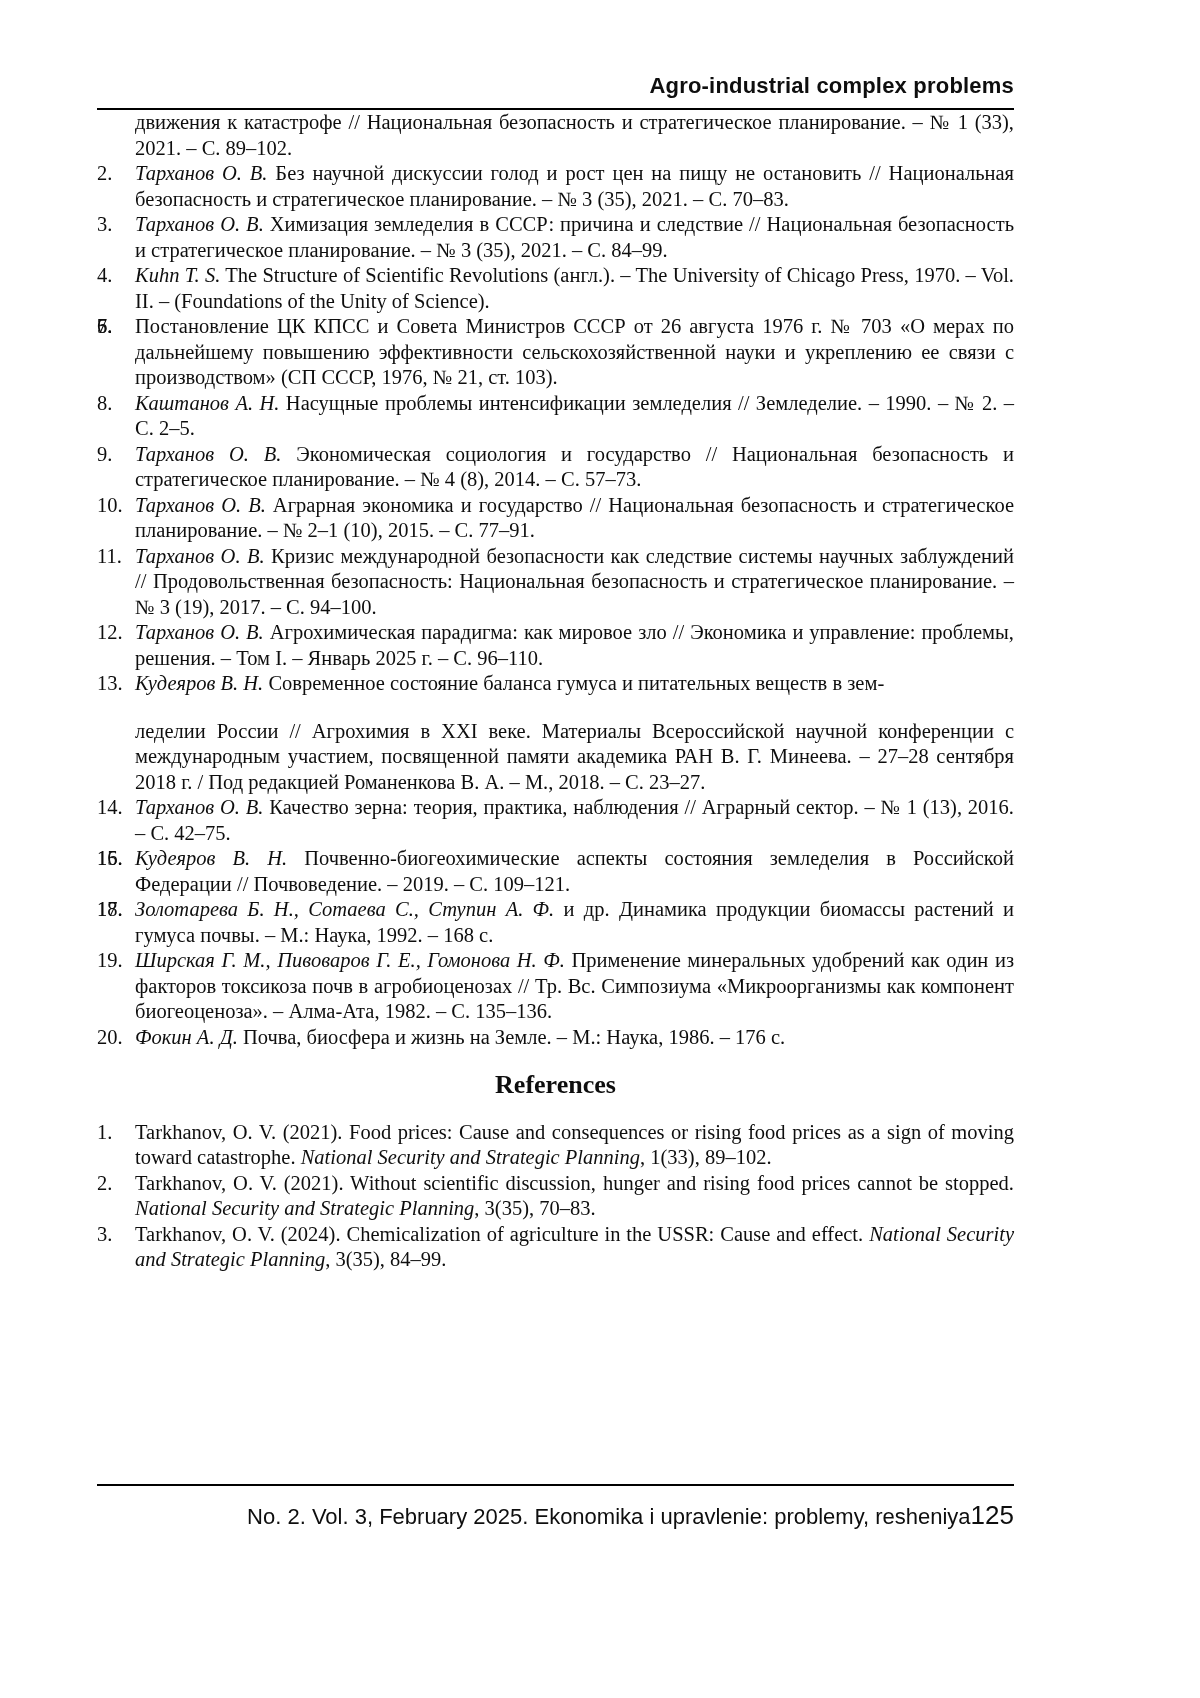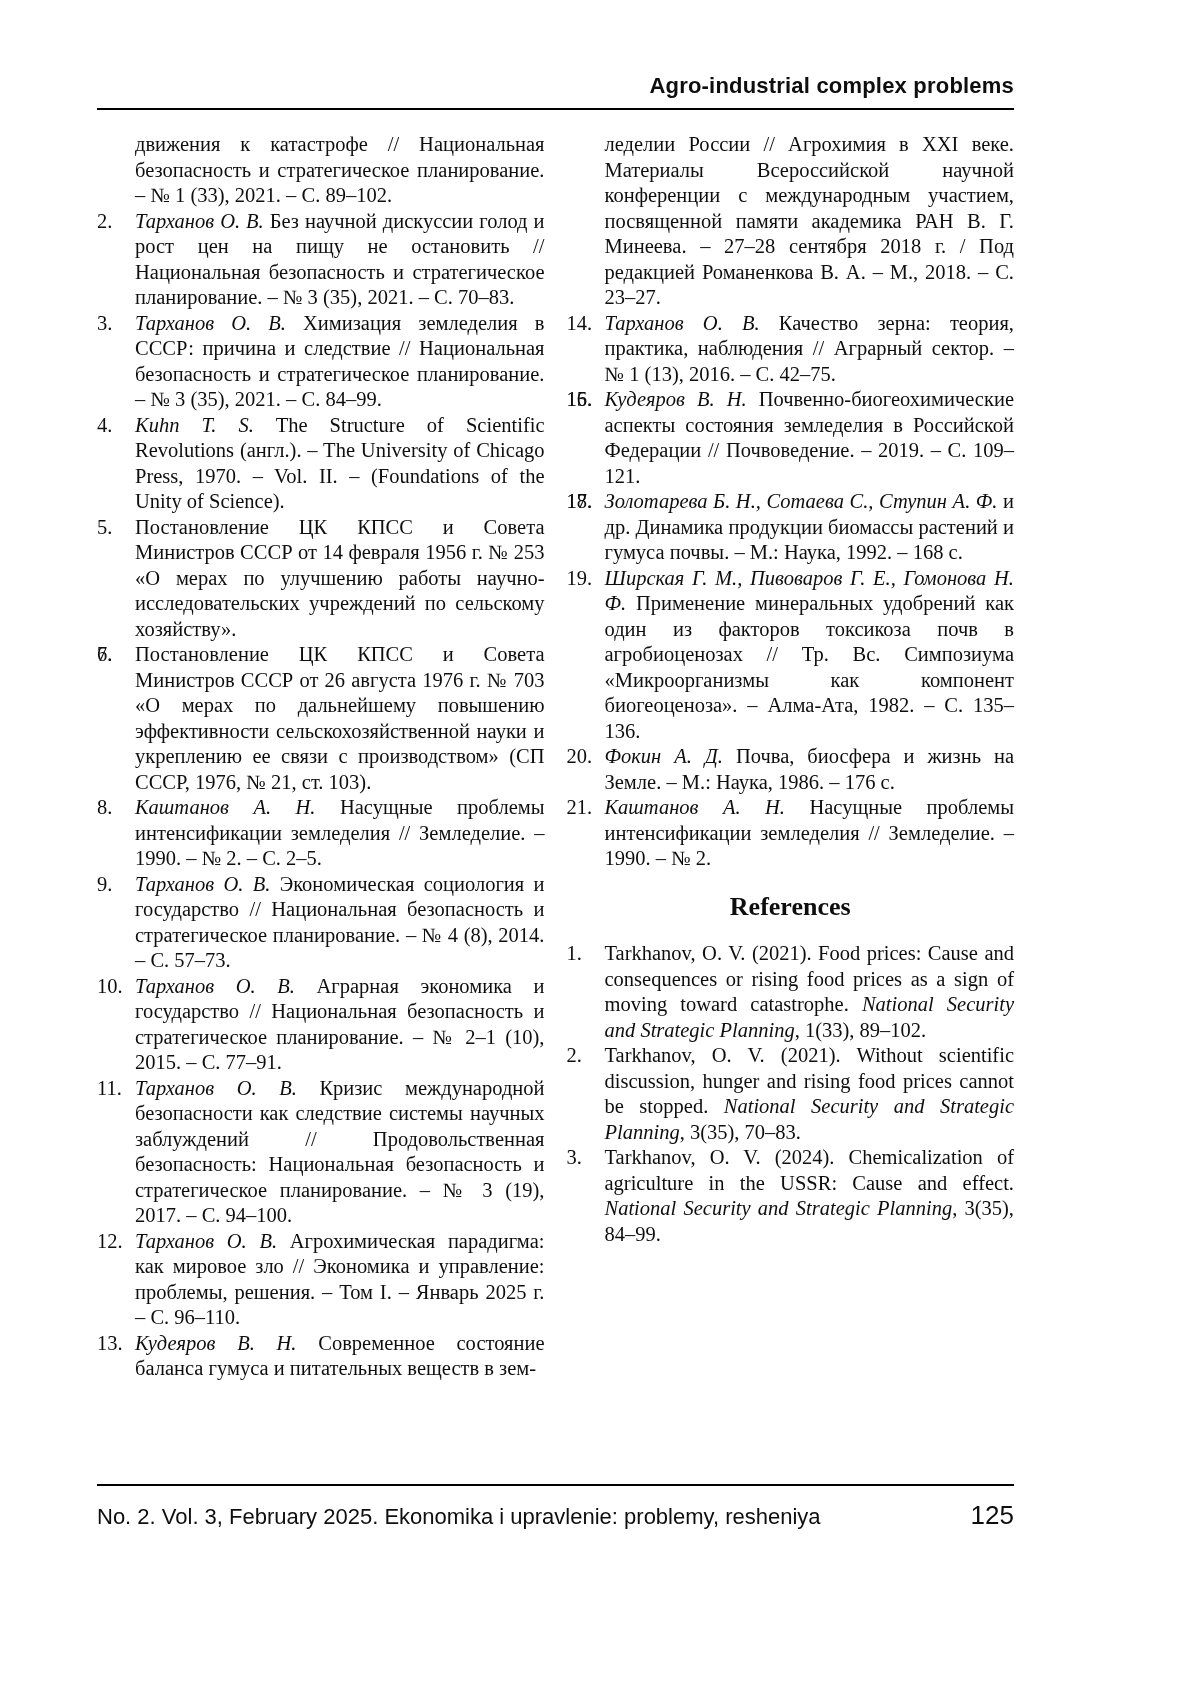--- a/index.html
+++ b/index.html
@@ -22,21 +22,21 @@
     font-size: 22px; line-height: 24px;
     text-align: right;
     letter-spacing: .2px;
   }
   .rule {
     border: none; border-top: 2px solid #000;
     margin: 10px 0 0 0;
   }
   .columns {
     display: flex; gap: 22px;
-    margin-top: 22px;
+    flex-direction: column;
   }
   .col {
     flex: 1 1 0;
     font-size: 20.5px;
     line-height: 25.5px;
     text-align: justify;
     hyphens: none;
   }
   .entry { position: relative; padding-left: 38px; }
   .entry .num { position: absolute; left: 0; top: 0; }
@@ -47,61 +47,60 @@
     font-size: 26px; line-height: 25.5px;
     margin: 22px 0 22px 0;
   }
   .footer {
     position: absolute;
     left: 97px; right: 186px; top: 1484px;
     font-family: "Liberation Sans", sans-serif;
   }
   .footer .rule { margin: 0; }
   .footer-row {
-    display: flex; justify-content: space-between; align-items: baseline;
+    display: flex; justify-content: flex-end; align-items: baseline;
     margin-top: 14px;
   }
   .journal-line { font-size: 22px; }
   .page-number { font-size: 26px; }
 </style>
 </head>
 <body>
 
 <div class="page">
 
   <div class="running-head">Agro-industrial complex problems</div>
   <hr class="rule">
 
   <div class="columns">
     <section class="col">
         <div class="entry cont"><span>движения к катастрофе // Национальная безопасность и стратегическое планирование. – № 1 (33), 2021. – С. 89–102.</span></div>
         <div class="entry"><span class="num">2.</span><span class="it">Тарханов О. В.</span><span> Без научной дискуссии голод и рост цен на пищу не остановить // Национальная безопасность и стратегическое планирование. – № 3 (35), 2021. – С. 70–83.</span></div>
         <div class="entry"><span class="num">3.</span><span class="it">Тарханов О. В.</span><span> Химизация земледелия в СССР: причина и следствие // Национальная безопасность и стратегическое планирование. – № 3 (35), 2021. – С. 84–99.</span></div>
         <div class="entry"><span class="num">4.</span><span class="it">Kuhn T. S.</span><span> The Structure of Scientific Revolutions (англ.). – The University of Chicago Press, 1970. – Vol. II. – (Foundations of the Unity of Science).</span></div>
-        <div class="entry"><span class="num">5.</span><span>Постановление ЦК КПСС и Совета Министров СССР от 14 февраля 1956 г. № 253 «О мерах по улучшению работы научно-исследовательских учреждений по сельскому хозяйству».</span></div>
+        <div class="entry"><span class="num">5.</span></div>
         <div class="entry"><span class="num">6.</span></div>
         <div class="entry"><span class="num">7.</span><span>Постановление ЦК КПСС и Совета Министров СССР от 26 августа 1976 г. № 703 «О мерах по дальнейшему повышению эффективности сельскохозяйственной науки и укреплению ее связи с производством» (СП СССР, 1976, № 21, ст. 103).</span></div>
         <div class="entry"><span class="num">8.</span><span class="it">Каштанов А. Н.</span><span> Насущные проблемы интенсификации земледелия // Земледелие. – 1990. – № 2. – С. 2–5.</span></div>
         <div class="entry"><span class="num">9.</span><span class="it">Тарханов О. В.</span><span> Экономическая социология и государство // Национальная безопасность и стратегическое планирование. – № 4 (8), 2014. – С. 57–73.</span></div>
         <div class="entry"><span class="num">10.</span><span class="it">Тарханов О. В.</span><span> Аграрная экономика и государство // Национальная безопасность и стратегическое планирование. – № 2–1 (10), 2015. – С. 77–91.</span></div>
         <div class="entry"><span class="num">11.</span><span class="it">Тарханов О. В.</span><span> Кризис международной безопасности как следствие системы научных заблуждений // Продовольственная безопасность: Национальная безопасность и стратегическое планирование. – № 3 (19), 2017. – С. 94–100.</span></div>
         <div class="entry"><span class="num">12.</span><span class="it">Тарханов О. В.</span><span> Агрохимическая парадигма: как мировое зло // Экономика и управление: проблемы, решения. – Том I. – Январь 2025 г. – С. 96–110.</span></div>
         <div class="entry"><span class="num">13.</span><span class="it">Кудеяров В. Н.</span><span> Современное состояние баланса гумуса и питательных веществ в зем-</span></div>
       </section>
     <section class="col">
       <div>
           <div class="entry cont"><span>леделии России // Агрохимия в XXI веке. Материалы Всероссийской научной конференции с международным участием, посвященной памяти академика РАН В. Г. Минеева. – 27–28 сентября 2018 г. / Под редакцией Романенкова В. А. – М., 2018. – С. 23–27.</span></div>
           <div class="entry"><span class="num">14.</span><span class="it">Тарханов О. В.</span><span> Качество зерна: теория, практика, наблюдения // Аграрный сектор. – № 1 (13), 2016. – С. 42–75.</span></div>
           <div class="entry"><span class="num">15.</span></div>
           <div class="entry"><span class="num">16.</span><span class="it">Кудеяров В. Н.</span><span> Почвенно-биогеохимические аспекты состояния земледелия в Российской Федерации // Почвоведение. – 2019. – С. 109–121.</span></div>
           <div class="entry"><span class="num">17.</span></div>
           <div class="entry"><span class="num">18.</span><span class="it">Золотарева Б. Н., Сотаева С., Ступин А. Ф.</span><span> и др. Динамика продукции биомассы растений и гумуса почвы. – М.: Наука, 1992. – 168 с.</span></div>
           <div class="entry"><span class="num">19.</span><span class="it">Ширская Г. М., Пивоваров Г. Е., Гомонова Н. Ф.</span><span> Применение минеральных удобрений как один из факторов токсикоза почв в агробиоценозах // Тр. Вс. Симпозиума «Микроорганизмы как компонент биогеоценоза». – Алма-Ата, 1982. – С. 135–136.</span></div>
           <div class="entry"><span class="num">20.</span><span class="it">Фокин А. Д.</span><span> Почва, биосфера и жизнь на Земле. – М.: Наука, 1986. – 176 с.</span></div>
-          <div class="entry"><span class="num">21.</span><span class="it">Каштанов А. Н.</span><span> Насущные проблемы интенсификации земледелия // Земледелие. – 1990. – № 2.</span></div>
         </div>
       <div class="refs-heading">References</div>
       <div>
           <div class="entry"><span class="num">1.</span><span>Tarkhanov, O. V. (2021). Food prices: Cause and consequences or rising food prices as a sign of moving toward catastrophe. </span><span class="it">National Security and Strategic Planning</span><span>, 1(33), 89–102.</span></div>
           <div class="entry"><span class="num">2.</span><span>Tarkhanov, O. V. (2021). Without scientific discussion, hunger and rising food prices cannot be stopped. </span><span class="it">National Security and Strategic Planning</span><span>, 3(35), 70–83.</span></div>
           <div class="entry"><span class="num">3.</span><span>Tarkhanov, O. V. (2024). Chemicalization of agriculture in the USSR: Cause and effect. </span><span class="it">National Security and Strategic Planning</span><span>, 3(35), 84–99.</span></div>
         </div>
     </section>
   </div>
 

